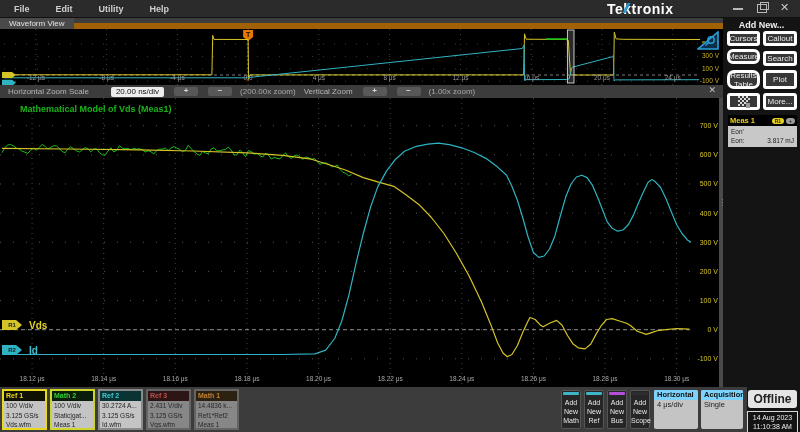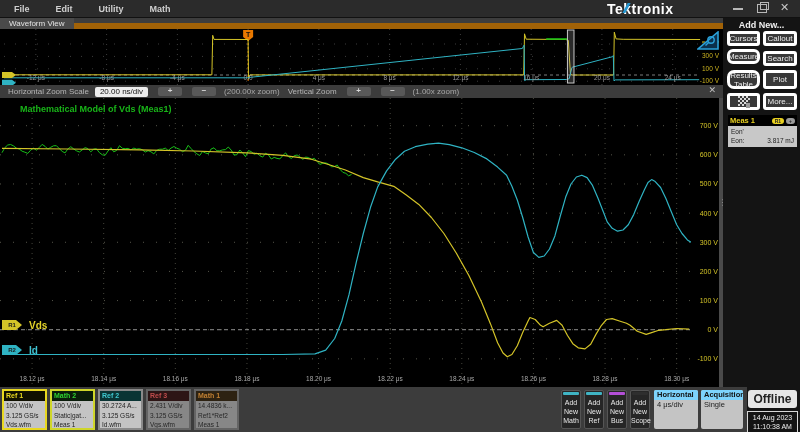--- a/index.html
+++ b/index.html
@@ -23,21 +23,21 @@
   
   #main-left{position:absolute;left:0;top:18px;width:723px;height:414px;background:#000;}
   #tabbar{position:absolute;left:0;top:0;width:723px;height:11px;background:#3d3d3d;border-bottom:6px solid #a16207;}
   #tab-wv{position:absolute;left:0;top:0;height:11px;padding:0 9px;background:#4a4a4a;color:#e2e2e2;font-size:8px;line-height:11px;}
 
   #overview{position:absolute;left:0;top:11px;width:723px;height:56px;background:#000;}
   #zoom-tri{position:absolute;right:4px;top:2px;}
 
   #zoombar{position:absolute;left:0;top:67px;width:723px;height:13px;background:#3c3c3c;display:flex;align-items:center;font-size:8px;color:#b5b5b5;}
   #zoombar .zlabel{margin-left:8px;}
-  .zvalue{background:#ededed;color:#111;border-radius:2px;padding:0 5px;margin-left:6px;height:10px;line-height:10px;}
+  .zvalue{background:#ededed;color:#111;border-radius:2px;padding:0 5px;margin-left:22px;height:10px;line-height:10px;}
   .zbtn{width:24px;height:9px;margin-left:10px;background:#585858;border-radius:2px;color:#d8d8d8;font-size:8px;line-height:8px;text-align:center;font-weight:bold;cursor:default;}
   .zinfo{margin-left:8px;color:#a8a8a8;}
   #zoom-close{position:absolute;right:7px;top:0;color:#c0c0c0;font-size:9px;cursor:default;}
 
   #plot{position:absolute;left:0;top:80px;width:723px;height:290px;background:#000;}
   #plot-title{position:absolute;left:20px;top:6px;color:#18b418;font-size:9px;font-weight:bold;}
   .ch-marker{position:absolute;height:10px;display:flex;align-items:center;}
   .arrow-badge{width:20px;height:10px;color:#1a1a1a;font-size:6px;font-weight:bold;text-align:center;line-height:10px;clip-path:polygon(0 0,70% 0,100% 50%,70% 100%,0 100%);}
   .trace-label{margin-left:7px;font-size:10px;font-weight:bold;}
   #divider{position:absolute;left:719px;top:80px;width:4px;height:290px;background:#4a4a4a;}
@@ -69,21 +69,21 @@
 </style>
 </head>
 <body>
 
 <div id="app">
 
   <div id="menubar">
     <span class="menu-item">File</span>
     <span class="menu-item">Edit</span>
     <span class="menu-item">Utility</span>
-    <span class="menu-item">Math</span>
+    <span class="menu-item">Help</span>
     <span id="logo"><span>Te</span><span class="lk">k</span><span>tronix</span></span>
     <span id="winctl">
       <span class="wc" id="wc-min"></span>
       <span class="wc" id="wc-restore"></span>
       <span class="wc" id="wc-close">✕</span>
     </span>
   </div>
 
   <div id="main-left">
     <div id="tabbar">

